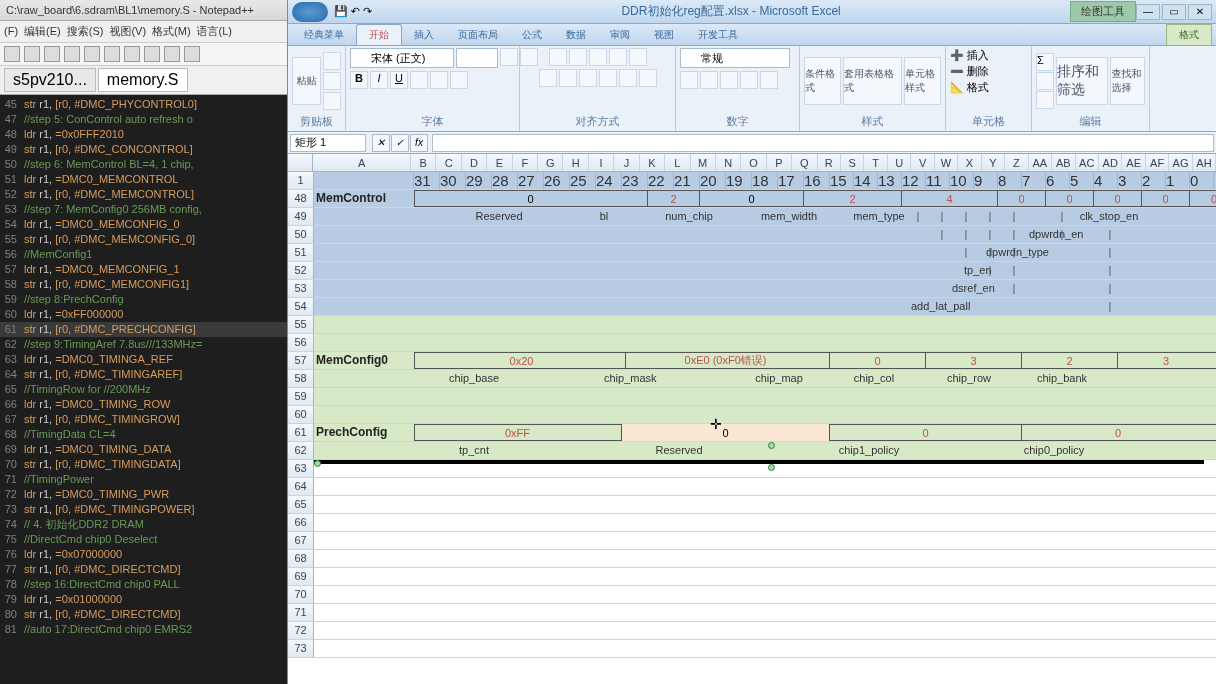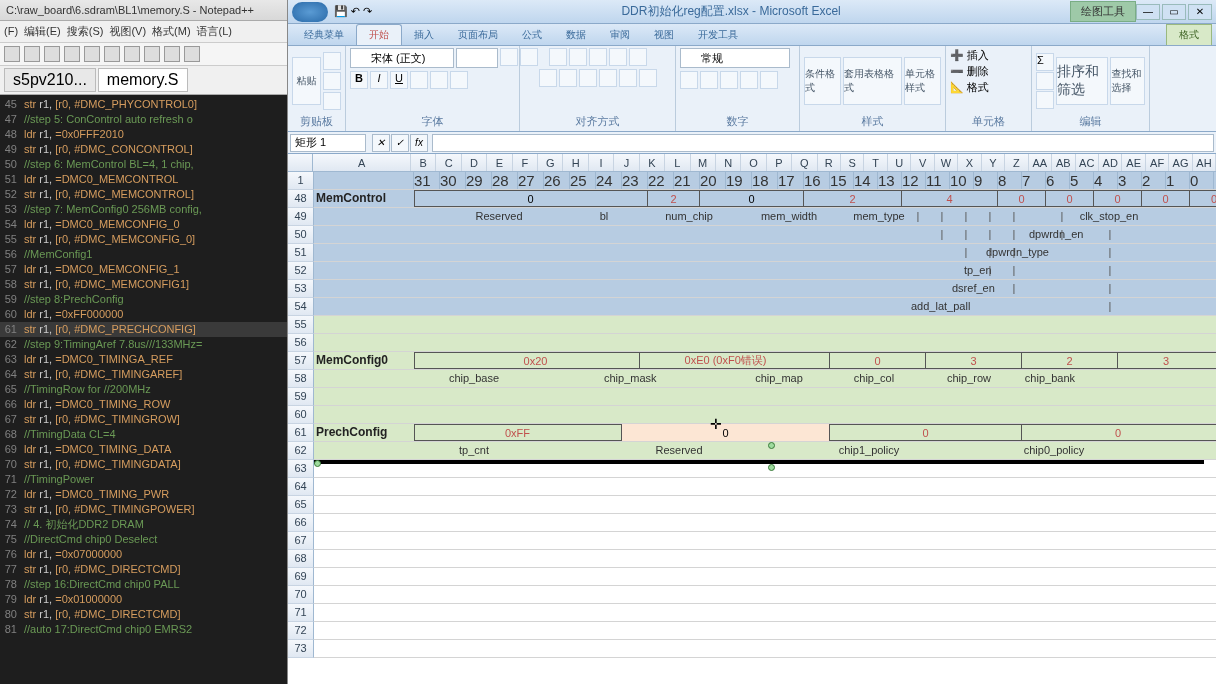--- a/index.html
+++ b/index.html
@@ -425,37 +425,37 @@
         </div>
         <div class="row grn">
           <div class="rh">56</div>
           <div class="cells"></div>
         </div>
         <div class="row grn">
           <div class="rh">57</div>
           <div class="cells">
             <div class="regname">MemConfig0</div>
             <div class="over bordbox desc" style="left:100px;width:824px;background:#d8e9c8"></div>
-            <div class="over red" style="left:118px;width:208px;border-right:1px solid #555;text-align:center">0x20</div>
+            <div class="over red" style="left:104px;width:208px;border-right:1px solid #555;text-align:center">0x20</div>
             <div class="over red" style="left:308px;width:208px;border-right:1px solid #555;text-align:center">0xE0 (0xF0错误)</div>
             <div class="over red" style="left:516px;width:96px;border-right:1px solid #555;text-align:center">0</div>
             <div class="over red" style="left:612px;width:96px;border-right:1px solid #555;text-align:center">3</div>
             <div class="over red" style="left:708px;width:96px;border-right:1px solid #555;text-align:center">2</div>
             <div class="over red" style="left:804px;width:96px;text-align:center">3</div>
           </div>
         </div>
         <div class="row grn">
           <div class="rh">58</div>
           <div class="cells">
             <div class="txt" style="left:70px;width:180px;text-align:center">chip_base</div>
             <div class="txt" style="left:290px;width:180px;text-align:left">chip_mask</div>
             <div class="txt" style="left:415px;width:100px;text-align:center">chip_map</div>
             <div class="txt" style="left:510px;width:100px;text-align:center">chip_col</div>
             <div class="txt" style="left:605px;width:100px;text-align:center">chip_row</div>
-            <div class="txt" style="left:661px;width:100px;text-align:right">chip_bank</div>
+            <div class="txt" style="left:698px;width:100px;text-align:center">chip_bank</div>
           </div>
         </div>
         <div class="row grn">
           <div class="rh">59</div>
           <div class="cells"></div>
         </div>
         <div class="row grn">
           <div class="rh">60</div>
           <div class="cells"></div>
         </div>

